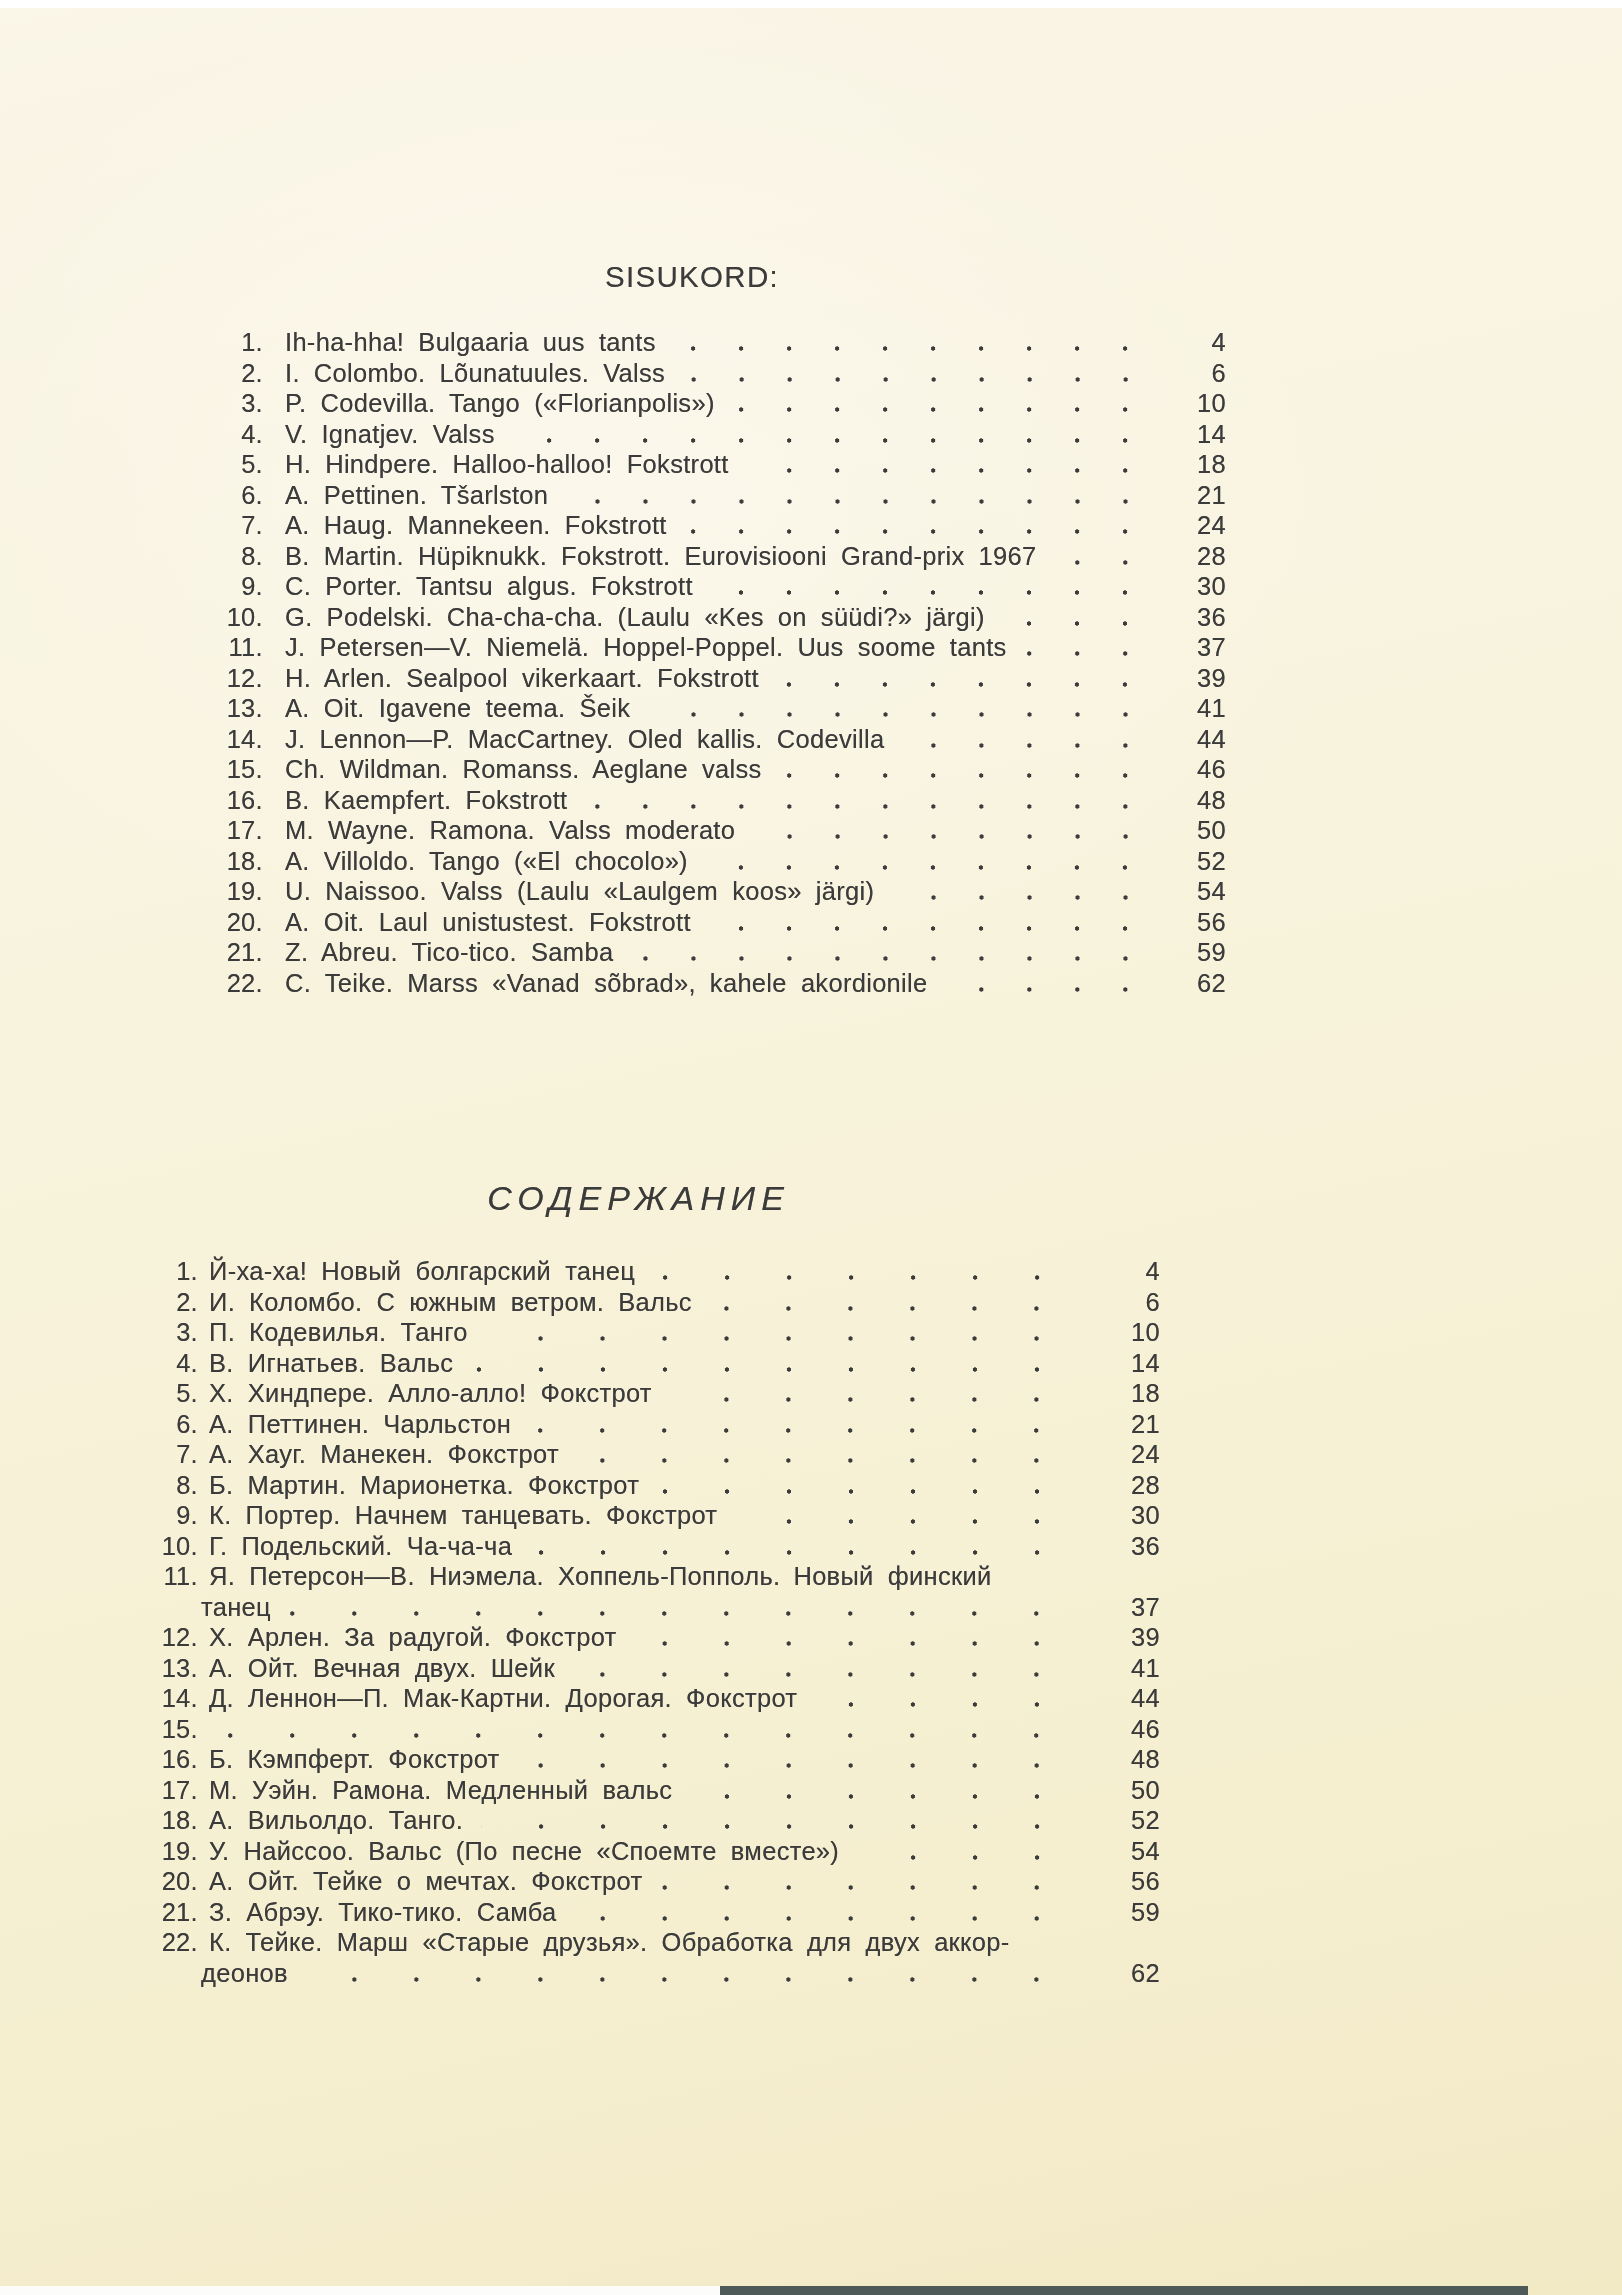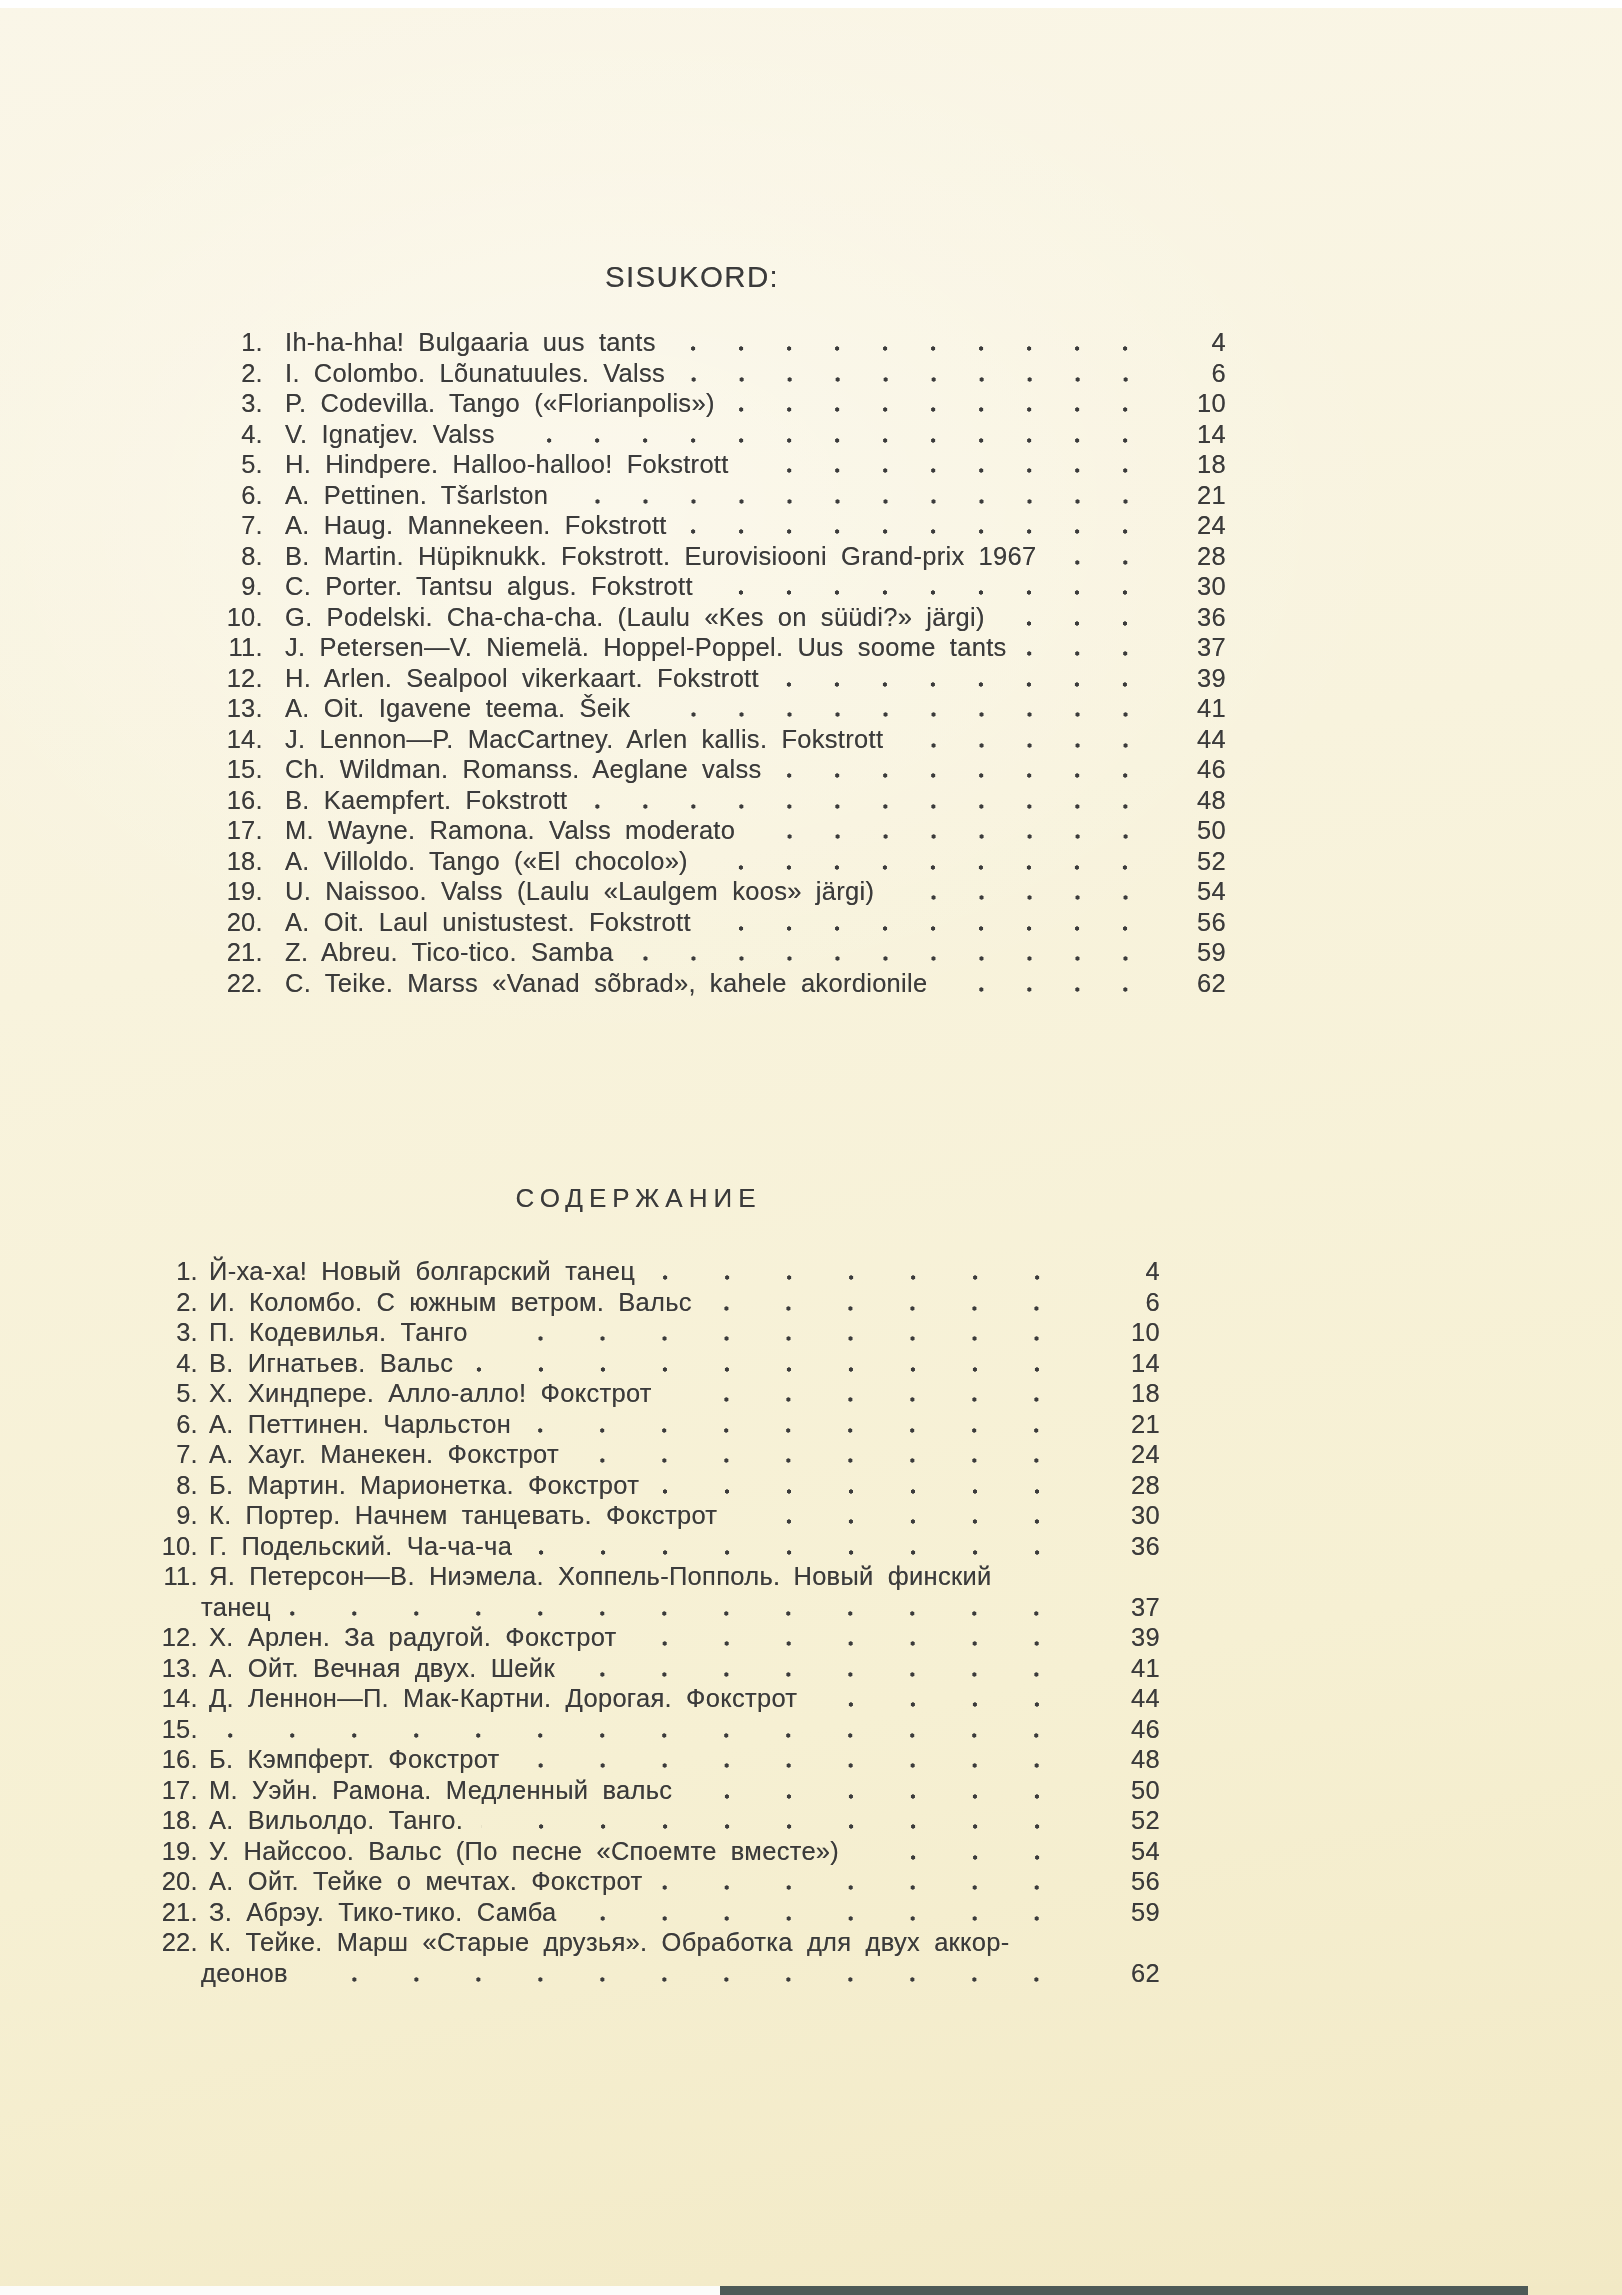--- a/index.html
+++ b/index.html
@@ -27,21 +27,21 @@
 
   .block{position:absolute;}
   .block.et{left:221px;top:261px;width:1005px;}
   .block.ru{left:151px;top:1183px;width:1009px;}
 
   .sec-title{
     margin:0;font-weight:normal;text-align:center;color:var(--ink);
     text-shadow:0 0 0.4px rgba(59,59,59,0.6);
   }
   .et .sec-title{font-size:29.5px;line-height:31px;letter-spacing:1.3px;margin-right:63px;}
-  .ru .sec-title{font-size:26px;line-height:31px;letter-spacing:6px;margin-right:34px;}
+  .ru .sec-title{font-size:34px;line-height:31px;letter-spacing:6px;margin-right:34px;font-style:italic;}
 
   .toc{display:block;}
   .et .toc{margin-top:35px;}
   .ru .toc{margin-top:42px;}
 
   .row{
     display:flex;align-items:baseline;
     line-height:30.5px;font-size:25.5px;
     white-space:nowrap;word-spacing:6.7px;letter-spacing:0.3px;
     text-shadow:0 0 0.4px rgba(59,59,59,0.6);
@@ -153,21 +153,21 @@
           <span class="pg">39</span>
         </div>
         <div class="row">
           <span class="num">13.</span>
           <span class="txt">A. Oit. Igavene teema. Šeik</span>
           <span class="leader"></span>
           <span class="pg">41</span>
         </div>
         <div class="row">
           <span class="num">14.</span>
-          <span class="txt">J. Lennon—P. MacCartney. Arlen kallis. Fokstrott</span>
+          <span class="txt">J. Lennon—P. MacCartney. Oled kallis. Codevilla</span>
           <span class="leader"></span>
           <span class="pg">44</span>
         </div>
         <div class="row">
           <span class="num">15.</span>
           <span class="txt">Ch. Wildman. Romanss. Aeglane valss</span>
           <span class="leader"></span>
           <span class="pg">46</span>
         </div>
         <div class="row">

